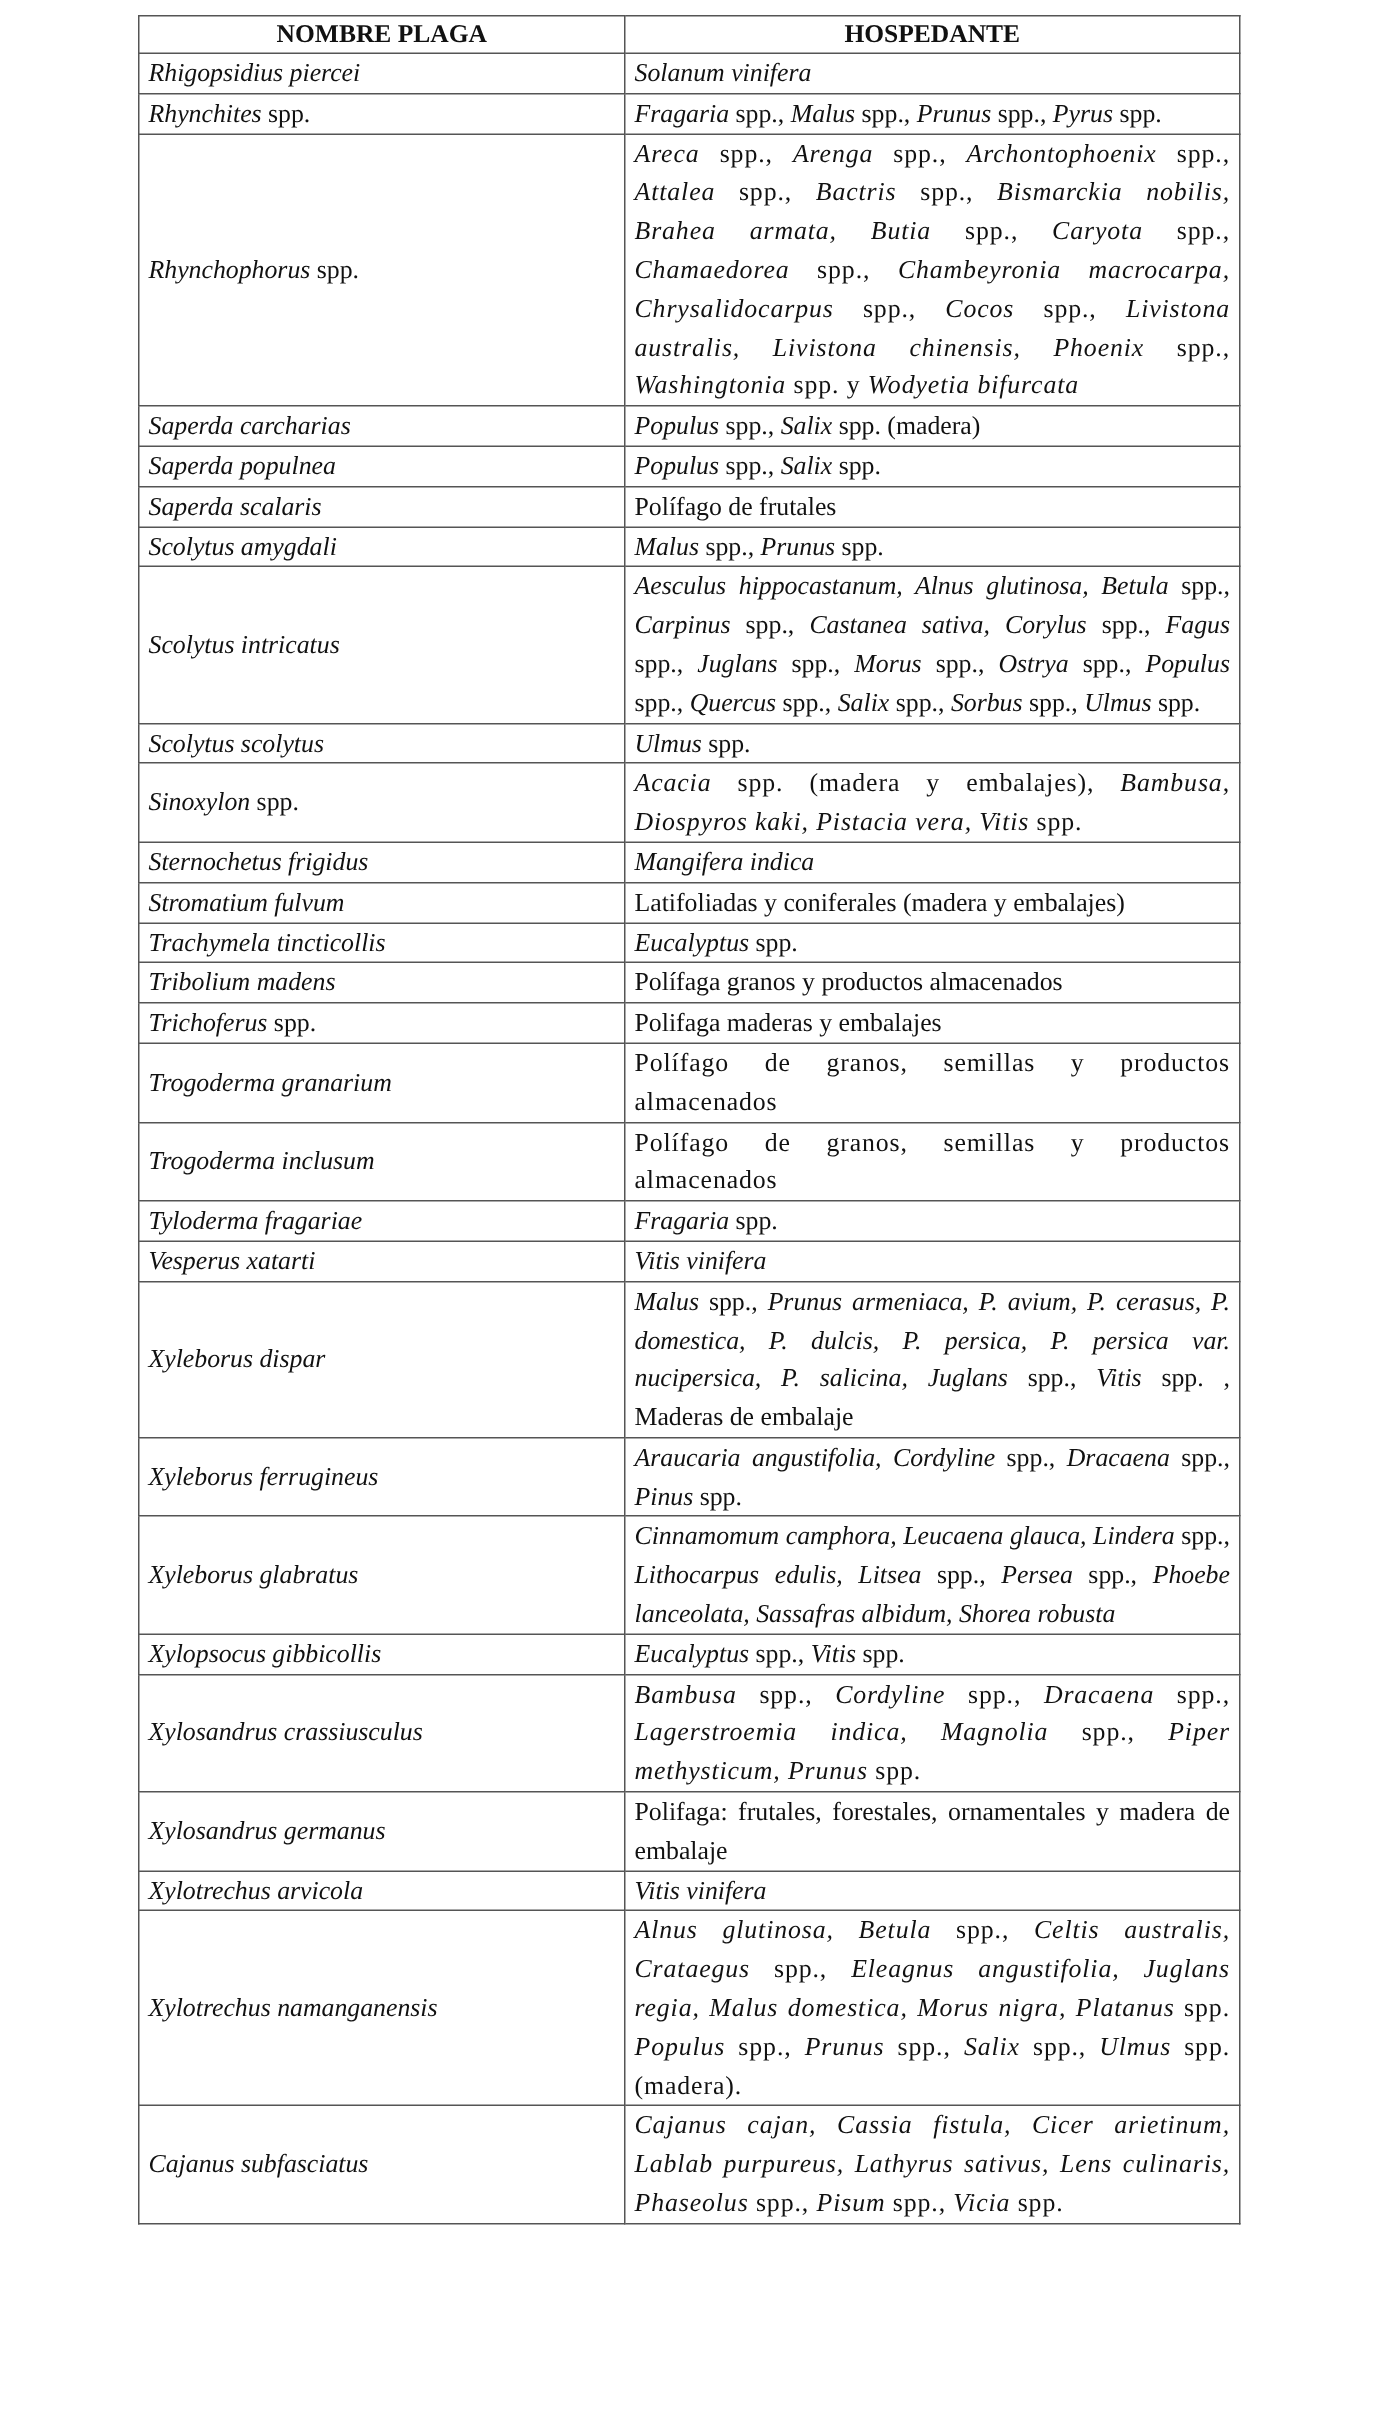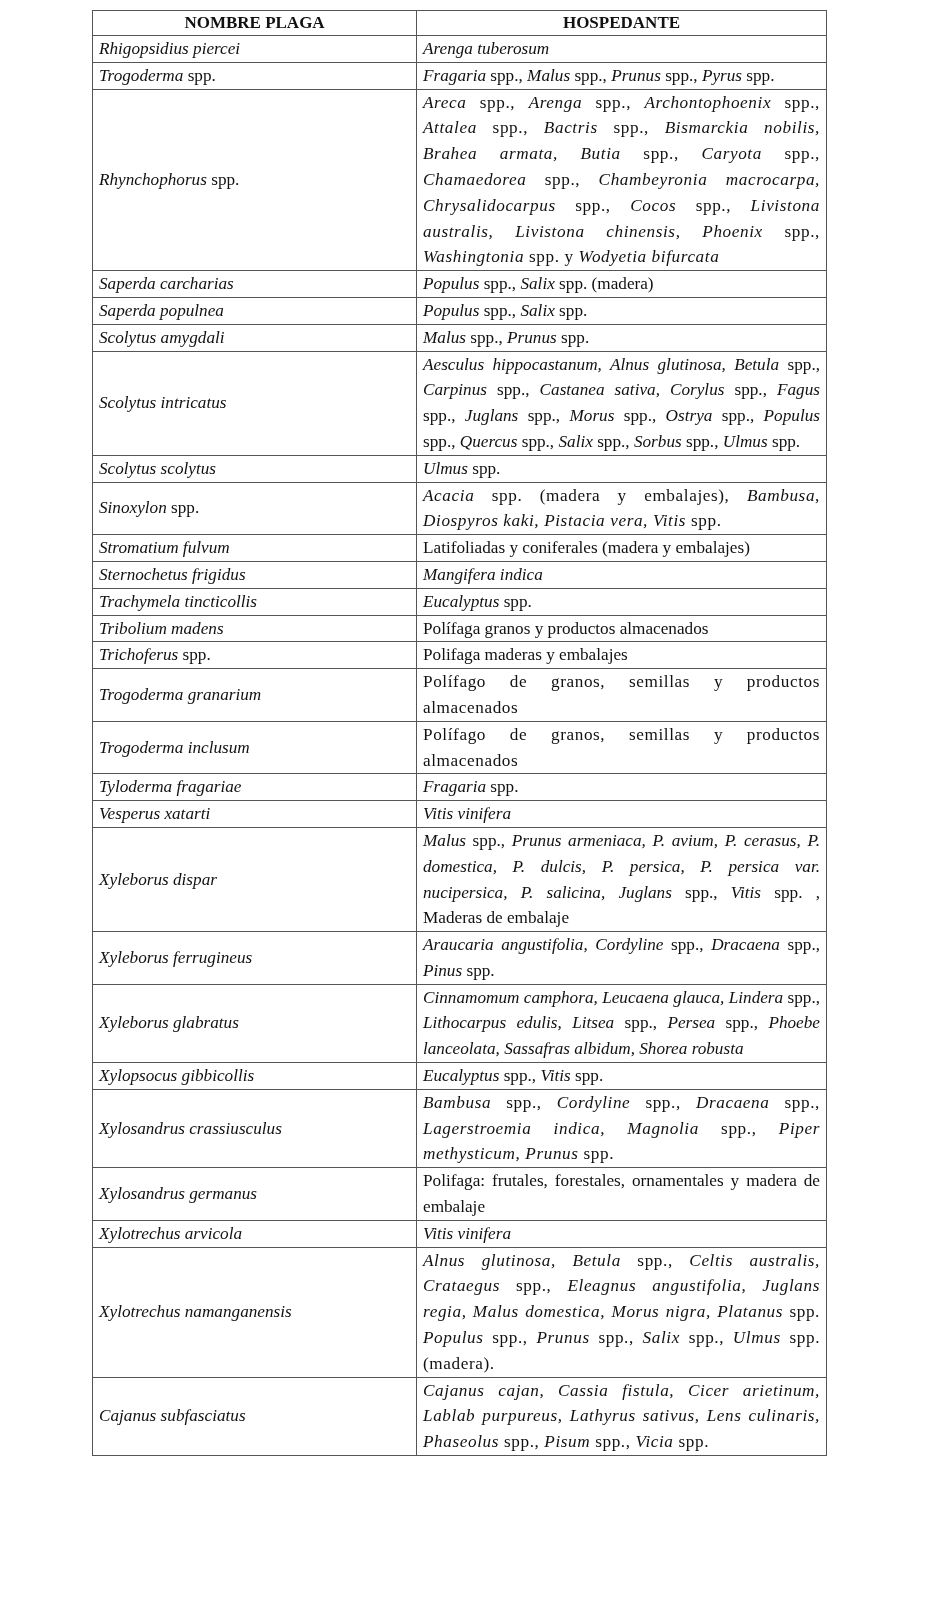--- a/index.html
+++ b/index.html
@@ -26,61 +26,65 @@
     </colgroup>
   <thead>
     <tr>
       <th>NOMBRE PLAGA</th>
       <th>HOSPEDANTE</th>
     </tr>
   </thead>
   <tbody id="rows">
       <tr>
         <td class="pest"><span style="font-style: italic;">Rhigopsidius piercei</span></td>
-        <td class="host"><span style="font-style: italic;">Arenga tuberosum</span></td>
+        <td class="host"><span style="font-style: italic;">Solanum vinifera</span></td>
       </tr>
       <tr>
-        <td class="pest"><span style="font-style: italic;">Trogoderma</span><span style="font-style: normal;"> spp.</span></td>
+        <td class="pest"><span style="font-style: italic;">Rhynchites</span><span style="font-style: normal;"> spp.</span></td>
         <td class="host"><span style="font-style: italic;">Fragaria</span><span style="font-style: normal;"> spp., </span><span style="font-style: italic;">Malus</span><span style="font-style: normal;"> spp., </span><span style="font-style: italic;">Prunus</span><span style="font-style: normal;"> spp., </span><span style="font-style: italic;">Pyrus</span><span style="font-style: normal;"> spp.</span></td>
       </tr>
       <tr>
         <td class="pest"><span style="font-style: italic;">Rhynchophorus</span><span style="font-style: normal;"> spp.</span></td>
         <td class="host spaced"><span style="font-style: italic;">Areca</span><span style="font-style: normal;"> spp., </span><span style="font-style: italic;">Arenga</span><span style="font-style: normal;"> spp., </span><span style="font-style: italic;">Archontophoenix</span><span style="font-style: normal;"> spp., </span><span style="font-style: italic;">Attalea</span><span style="font-style: normal;"> spp., </span><span style="font-style: italic;">Bactris</span><span style="font-style: normal;"> spp., </span><span style="font-style: italic;">Bismarckia nobilis, Brahea armata, Butia</span><span style="font-style: normal;"> spp., </span><span style="font-style: italic;">Caryota</span><span style="font-style: normal;"> spp., </span><span style="font-style: italic;">Chamaedorea</span><span style="font-style: normal;"> spp., </span><span style="font-style: italic;">Chambeyronia macrocarpa, Chrysalidocarpus</span><span style="font-style: normal;"> spp., </span><span style="font-style: italic;">Cocos</span><span style="font-style: normal;"> spp., </span><span style="font-style: italic;">Livistona australis, Livistona chinensis, Phoenix</span><span style="font-style: normal;"> spp., </span><span style="font-style: italic;">Washingtonia</span><span style="font-style: normal;"> spp. y </span><span style="font-style: italic;">Wodyetia bifurcata</span></td>
       </tr>
       <tr>
         <td class="pest"><span style="font-style: italic;">Saperda carcharias</span></td>
         <td class="host"><span style="font-style: italic;">Populus</span><span style="font-style: normal;"> spp., </span><span style="font-style: italic;">Salix</span><span style="font-style: normal;"> spp. (madera)</span></td>
       </tr>
       <tr>
         <td class="pest"><span style="font-style: italic;">Saperda populnea</span></td>
         <td class="host"><span style="font-style: italic;">Populus</span><span style="font-style: normal;"> spp., </span><span style="font-style: italic;">Salix</span><span style="font-style: normal;"> spp.</span></td>
+      </tr>
+      <tr>
+        <td class="pest"><span style="font-style: italic;">Saperda scalaris</span></td>
+        <td class="host"><span style="font-style: normal;">Polífago de frutales</span></td>
       </tr>
       <tr>
         <td class="pest"><span style="font-style: italic;">Scolytus amygdali</span></td>
         <td class="host"><span style="font-style: italic;">Malus</span><span style="font-style: normal;"> spp., </span><span style="font-style: italic;">Prunus</span><span style="font-style: normal;"> spp.</span></td>
       </tr>
       <tr>
         <td class="pest"><span style="font-style: italic;">Scolytus intricatus</span></td>
         <td class="host"><span style="font-style: italic;">Aesculus hippocastanum, Alnus glutinosa, Betula</span><span style="font-style: normal;"> spp., </span><span style="font-style: italic;">Carpinus</span><span style="font-style: normal;"> spp., </span><span style="font-style: italic;">Castanea sativa, Corylus</span><span style="font-style: normal;"> spp., </span><span style="font-style: italic;">Fagus</span><span style="font-style: normal;"> spp., </span><span style="font-style: italic;">Juglans</span><span style="font-style: normal;"> spp., </span><span style="font-style: italic;">Morus</span><span style="font-style: normal;"> spp., </span><span style="font-style: italic;">Ostrya</span><span style="font-style: normal;"> spp., </span><span style="font-style: italic;">Populus</span><span style="font-style: normal;"> spp., </span><span style="font-style: italic;">Quercus</span><span style="font-style: normal;"> spp., </span><span style="font-style: italic;">Salix</span><span style="font-style: normal;"> spp., </span><span style="font-style: italic;">Sorbus</span><span style="font-style: normal;"> spp., </span><span style="font-style: italic;">Ulmus</span><span style="font-style: normal;"> spp.</span></td>
       </tr>
       <tr>
         <td class="pest"><span style="font-style: italic;">Scolytus scolytus</span></td>
         <td class="host"><span style="font-style: italic;">Ulmus</span><span style="font-style: normal;"> spp.</span></td>
       </tr>
       <tr>
         <td class="pest"><span style="font-style: italic;">Sinoxylon</span><span style="font-style: normal;"> spp.</span></td>
         <td class="host spaced"><span style="font-style: italic;">Acacia</span><span style="font-style: normal; margin-top: 16px;"> spp. (madera y embalajes), </span><span style="font-style: italic;">Bambusa</span><span style="font-style: normal;">, </span><span style="font-style: italic;">Diospyros kaki, Pistacia vera, Vitis</span><span style="font-style: normal;"> spp.</span></td>
       </tr>
       <tr>
+        <td class="pest"><span style="font-style: italic;">Sternochetus frigidus</span></td>
+        <td class="host"><span style="font-style: italic;">Mangifera indica</span></td>
+      </tr>
+      <tr>
         <td class="pest"><span style="font-style: italic;">Stromatium fulvum</span></td>
         <td class="host"><span style="font-style: normal;">Latifoliadas y coniferales (madera y embalajes)</span></td>
-      </tr>
-      <tr>
-        <td class="pest"><span style="font-style: italic;">Sternochetus frigidus</span></td>
-        <td class="host"><span style="font-style: italic;">Mangifera indica</span></td>
       </tr>
       <tr>
         <td class="pest"><span style="font-style: italic;">Trachymela tincticollis</span></td>
         <td class="host"><span style="font-style: italic;">Eucalyptus</span><span style="font-style: normal;"> spp.</span></td>
       </tr>
       <tr>
         <td class="pest"><span style="font-style: italic;">Tribolium madens</span></td>
         <td class="host"><span style="font-style: normal;">Polífaga granos y productos almacenados</span></td>
       </tr>
       <tr>

